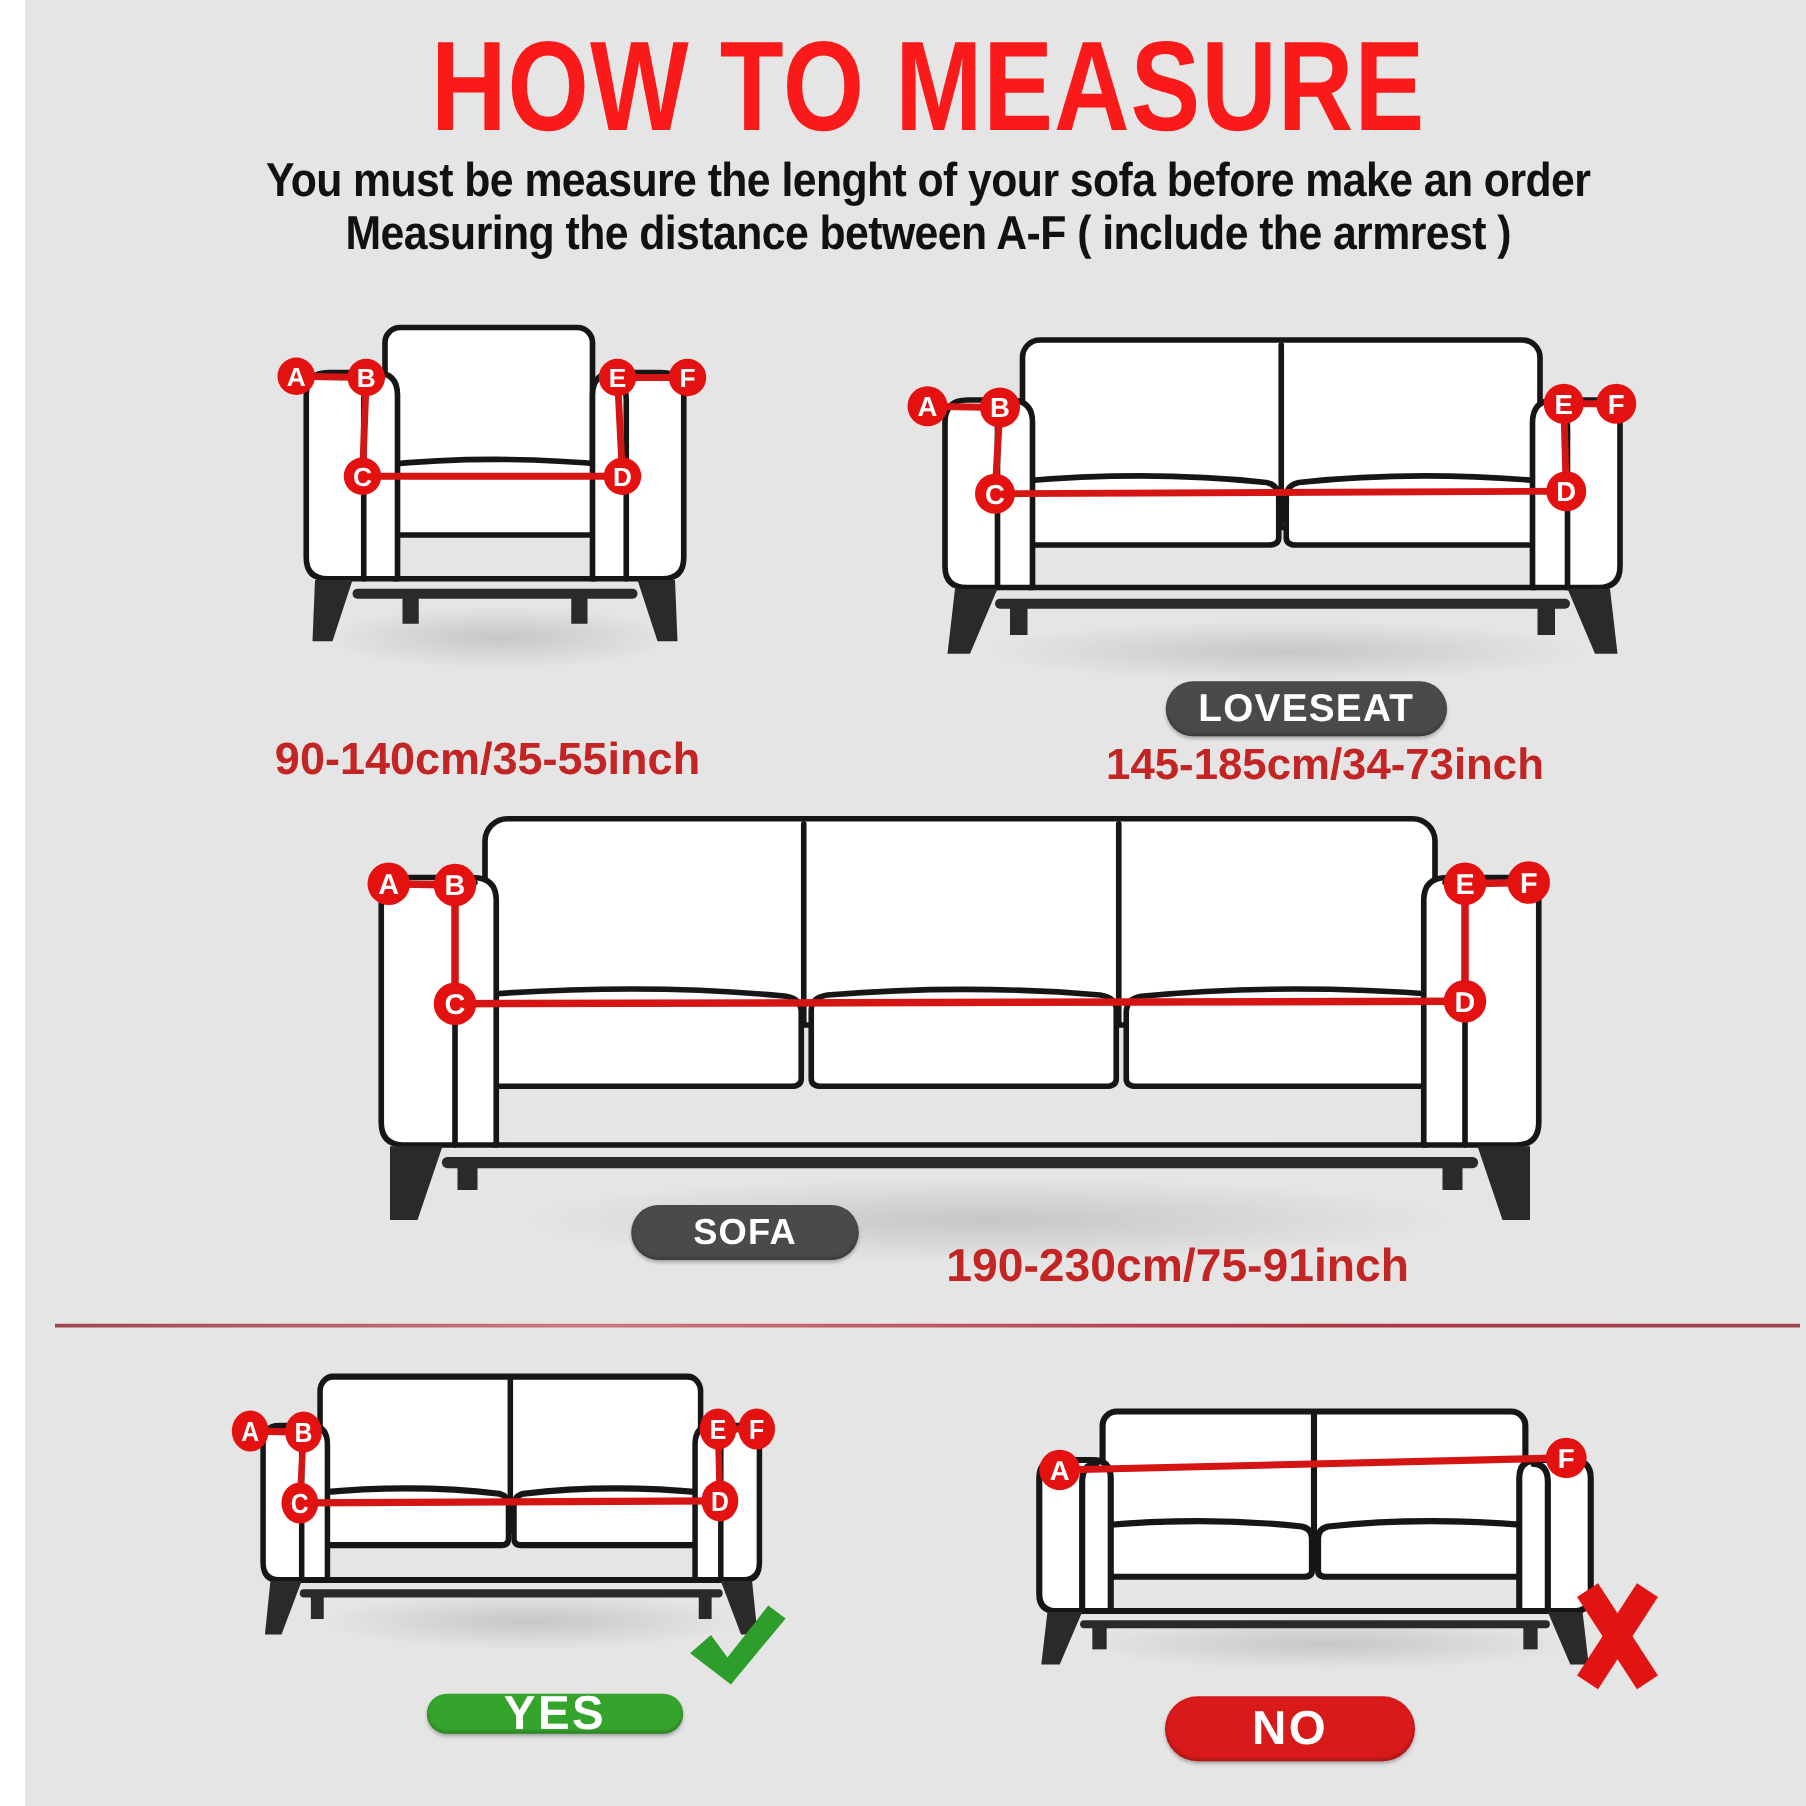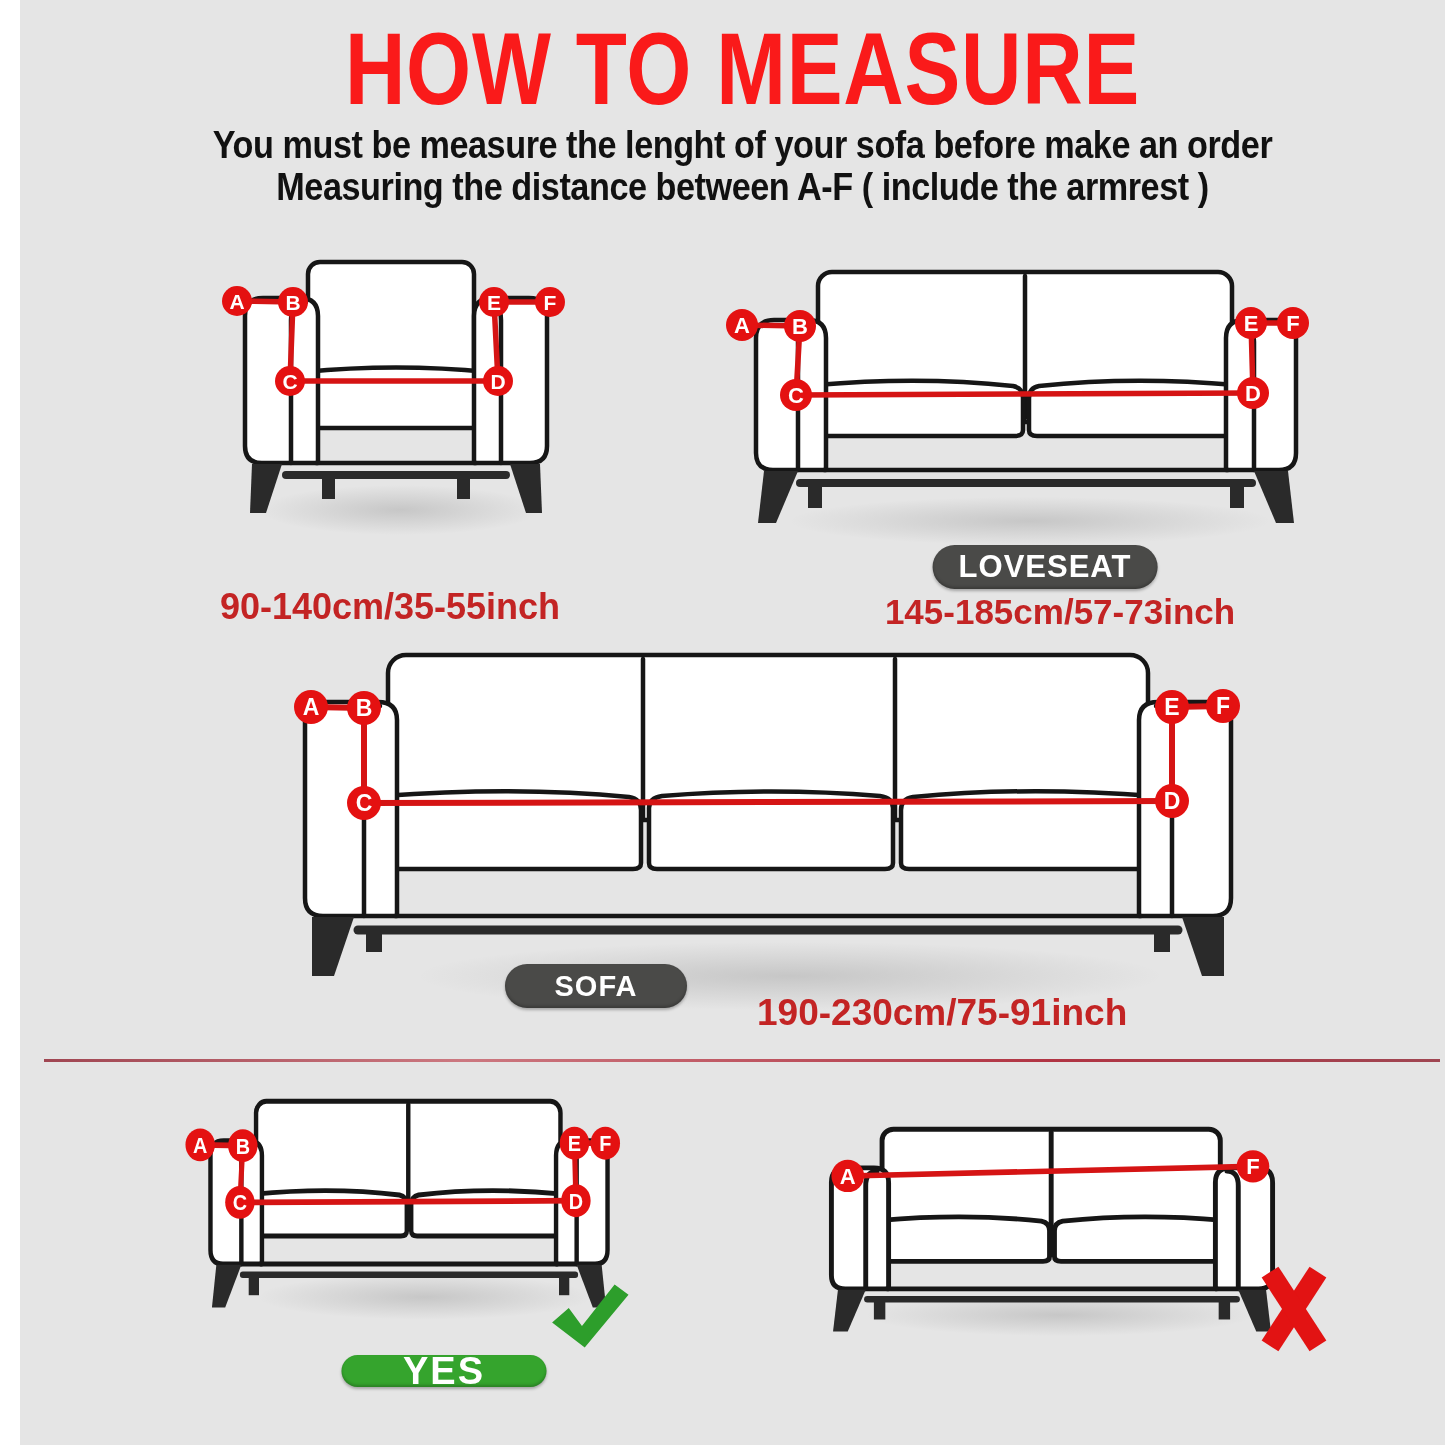--- a/index.html
+++ b/index.html
@@ -152,21 +152,21 @@
         <text x="76" y="127" dy=".36em" text-anchor="middle" fill="#fff" stroke="none" font-size="22" font-weight="bold">C</text>
         <circle cx="533" cy="125" r="16" fill="#e41111" stroke="none"></circle>
         <text x="533" y="125" dy=".36em" text-anchor="middle" fill="#fff" stroke="none" font-size="22" font-weight="bold">D</text>
         <circle cx="531" cy="55" r="16" fill="#e41111" stroke="none"></circle>
         <text x="531" y="55" dy=".36em" text-anchor="middle" fill="#fff" stroke="none" font-size="22" font-weight="bold">E</text>
         <circle cx="573" cy="55" r="16" fill="#e41111" stroke="none"></circle>
         <text x="573" y="55" dy=".36em" text-anchor="middle" fill="#fff" stroke="none" font-size="22" font-weight="bold">F</text>
       </g>
   </svg>
   <div class="pill pill-loveseat">LOVESEAT</div>
-  <div class="range range-loveseat">145-185cm/57-73inch</div>
+  <div class="range range-loveseat">145-185cm/34-73inch</div>
 
   <svg class="fig art" style="left:262px;top:650px;" width="1000" height="340" viewBox="0 0 1000 340">
     <g>
       <rect class="white" x="106" y="5" width="760" height="165" rx="18"></rect>
       <line x1="361" y1="9" x2="361" y2="168"></line>
       <line x1="613" y1="9" x2="613" y2="168"></line>
       <path class="white" d="M 82,213 L 82,160 Q 82,148 100,146 Q 235,136 347,147 Q 359,149 359,160 L 359,213 Q 359,219 351,219 L 90,219 Q 82,219 82,213 Z"></path>
       <path class="white" d="M 367,213 L 367,158 Q 367,148 380,146 Q 490,137 598,146 Q 611,148 611,158 L 611,213 Q 611,219 603,219 L 375,219 Q 367,219 367,213 Z"></path>
       <path class="white" d="M 619,213 L 619,160 Q 619,149 631,147 Q 744,136 872,146 Q 890,148 890,160 L 890,213 Q 890,219 882,219 L 627,219 Q 619,219 619,213 Z"></path>
       <path class="white" d="M 115,266 L 115,70 Q 115,52 96,52 L 43,52 Q 23,52 23,70 L 23,248 Q 23,266 41,266 Z"></path>
@@ -241,14 +241,15 @@
         <circle cx="552" cy="50" r="20" fill="#e41111" stroke="none"></circle>
         <text x="552" y="50" dy=".36em" text-anchor="middle" fill="#fff" stroke="none" font-size="27" font-weight="bold">F</text>
       </g>
   </svg>
   <svg class="fig" style="left:1241px;top:1270px;overflow:visible;" width="66" height="78" viewBox="0 0 66 78">
     <g transform="translate(33,39)" fill="var(--x-red,#e21313)">
       <rect x="-10" y="-44" width="20" height="88" transform="rotate(33)"></rect>
       <rect x="-10" y="-44" width="20" height="88" transform="rotate(-33)"></rect>
     </g>
   </svg>
+  <div class="pill pill-no">NO</div>
 
 </div>
 
 </body></html>

